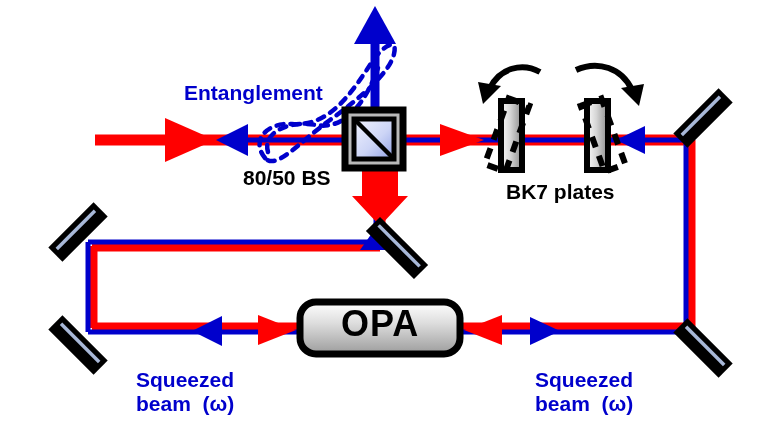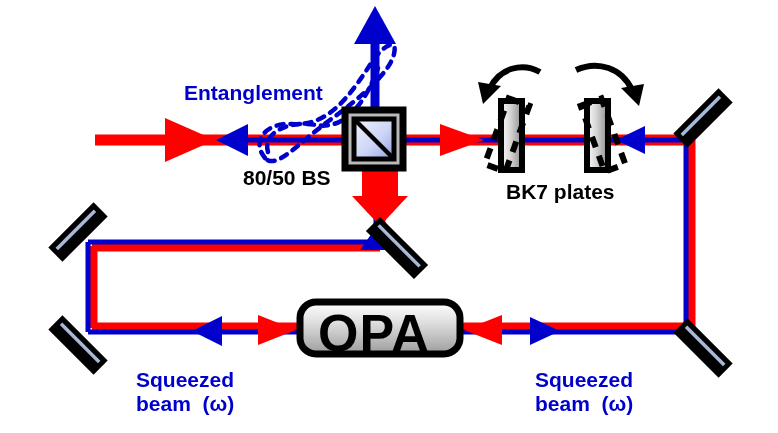--- a/index.html
+++ b/index.html
@@ -187,21 +187,21 @@
     </g>
   </svg>
 
 
   <div class="lbl lbl-blue" style="left:184px; top:57px;">Entanglement</div>
 
   <div class="lbl lbl-black" style="left:243px; top:166px;">80/50 BS</div>
 
   <div class="lbl lbl-black" style="left:475px; top:180px;margin-left:31px;">BK7 plates</div>
 
-  <div class="lbl lbl-black" style="left:318px; top:304px; font-size:52px; letter-spacing:1px;">OPA</div>
+  <div class="lbl lbl-black" style="left:341px; top:304px; font-size:36px; letter-spacing:1px;">OPA</div>
 
   <div class="lbl lbl-blue" style="left:136px; top:344px;">Squeezed
 beam  (ω)</div>
 
   <div class="lbl lbl-blue" style="left:535px; top:344px;">Squeezed
 beam  (ω)</div>
 
 </div>
 
 </body></html>

